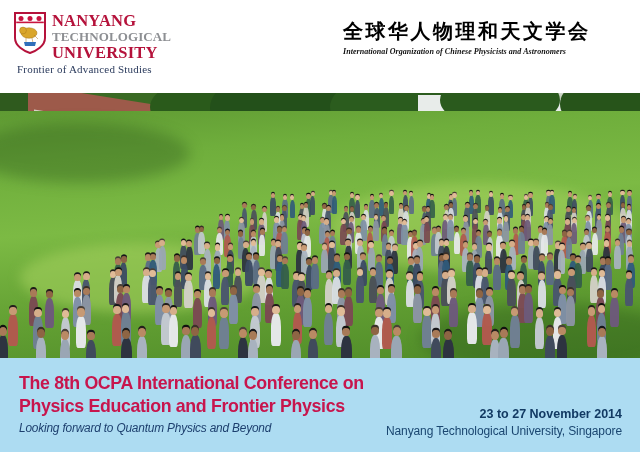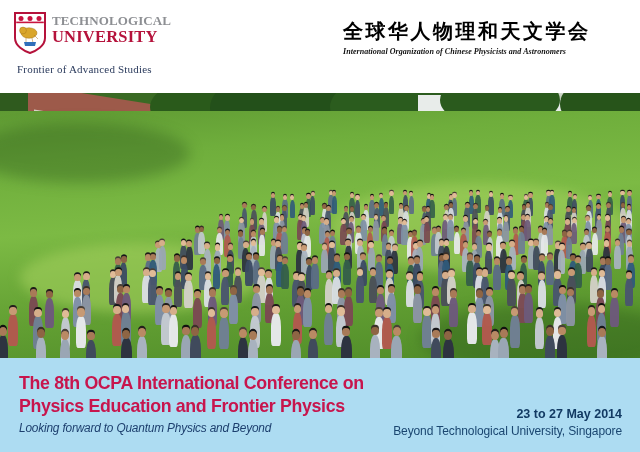--- a/index.html
+++ b/index.html
@@ -86,20 +86,21 @@
           </g>
           <g fill="#d9a62b" stroke="#a8761a" stroke-width=".5">
             <ellipse cx="15" cy="21" rx="8" ry="5.2"></ellipse>
             <circle cx="9" cy="18.5" r="3.4"></circle>
             <path d="M20 23 l4 4 M12 26 l0 5 M18 26 l1 5"></path>
           </g>
           <path d="M10 30 H22 L21 34 H11 Z" fill="#2f6fba"></path>
         </svg>
       </div>
       <div class="ntu-words">
+        <div class="ntu-l1">NANYANG</div>
         <div class="ntu-l2">TECHNOLOGICAL</div>
         <div class="ntu-l3">UNIVERSITY</div>
       </div>
     </div>
 
     <div class="ias">Frontier of Advanced Studies</div>
 
     <div class="ocpa-block">
       <div class="ocpa-text">
         <div class="ocpa-cn">全球华人物理和天文学会</div>
@@ -794,17 +795,17 @@
         <div class="p" style="left:556.9px; top:241.6px;width:10.4px; height:34.8px;background:#2d3340; opacity:1.01;"></div>
         <div class="head" style="left:558.0px; top:233.5px;width:8.1px; height:8.9px;background:#b98a64; box-shadow:0 -2.2px 0 #4a4038;"></div>
         <div class="p" style="left:596.8px; top:242.8px;width:10.4px; height:34.8px;background:#a8b2bf; opacity:1.01;"></div>
         <div class="head" style="left:597.9px; top:234.7px;width:8.1px; height:8.9px;background:#a87a58; box-shadow:0 -2.2px 0 #16161a;"></div>
       </div>
   </div>
 
   <div class="banner">
     <div class="b-title">The 8th OCPA International Conference on Physics Education and Frontier Physics</div>
     <div class="b-tag">Looking forward to Quantum Physics and Beyond</div>
-    <div class="b-date">23 to 27 May 2014</div>
-    <div class="b-venue">Beyond Technological University, Singapore</div>
+    <div class="b-date">23 to 27 November 2014</div>
+    <div class="b-venue">Nanyang Technological University, Singapore</div>
   </div>
 
 </div>
 
 </body></html>

